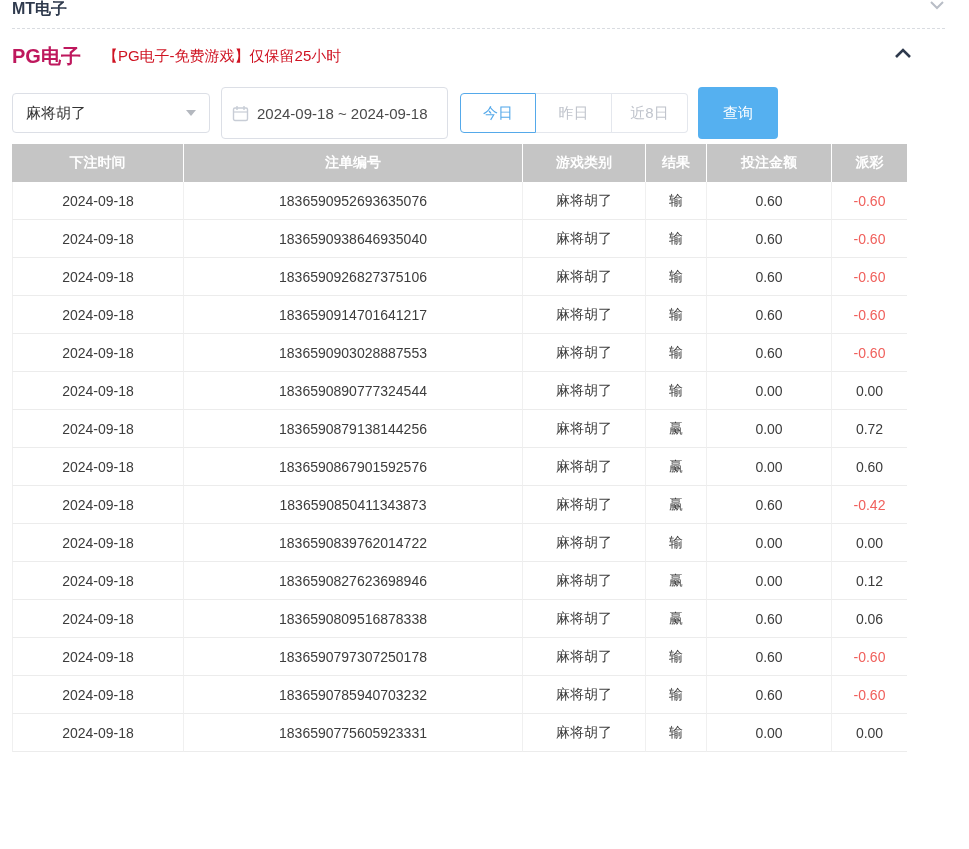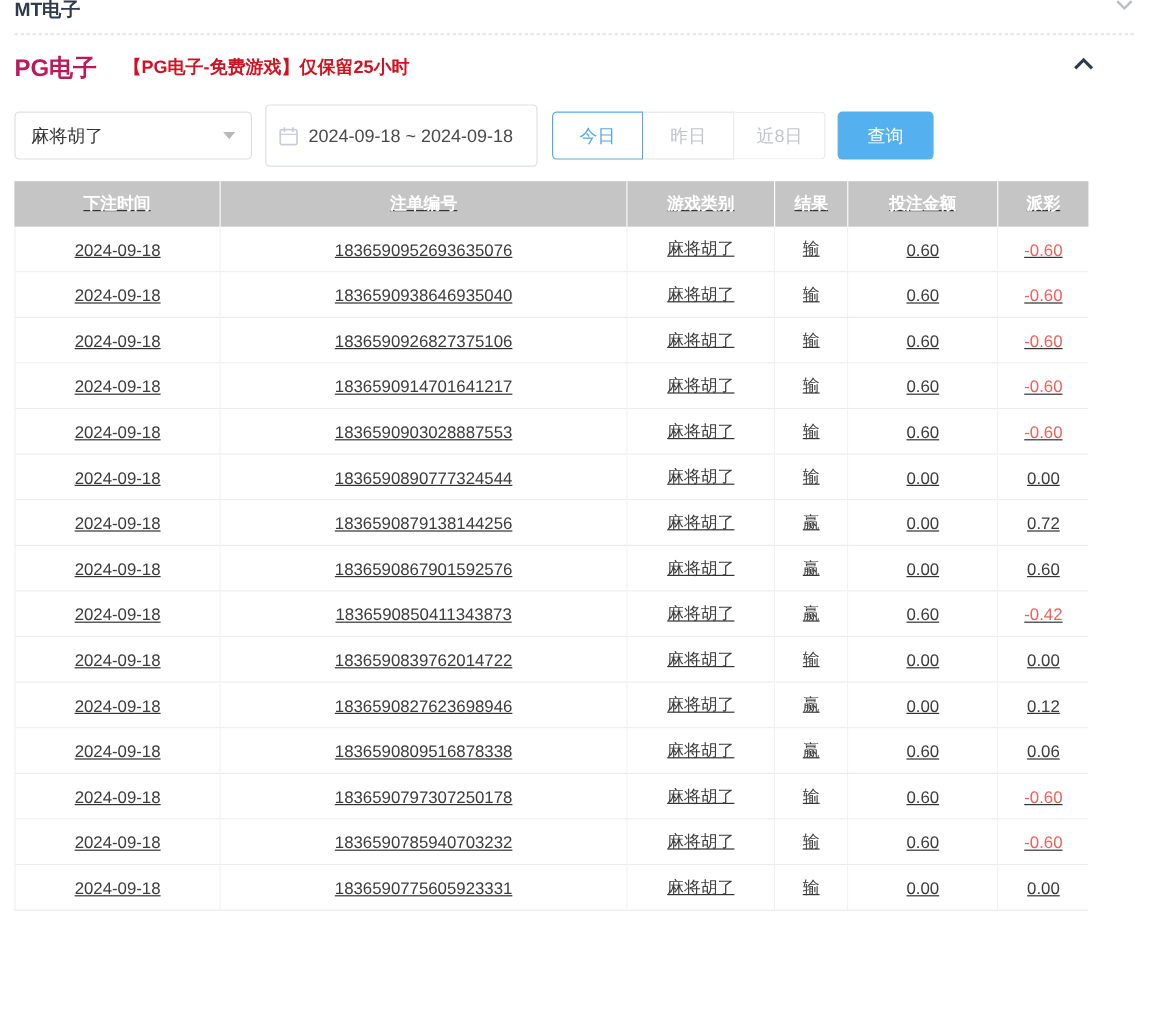--- a/index.html
+++ b/index.html
@@ -23,21 +23,21 @@
     border: none; border-top: 1px dashed #d9dce1;
     margin: 8px 24px 0 0;
   }
 
   
   .section-header {
     margin-top: 16px; margin-right: 50px;
     display: flex; align-items: center; position: relative; height: 22px;
   }
   .section-title { font-size: 20px; font-weight: bold; color: #be185d; }
-  .section-notice { font-size: 15px; font-weight: bold; color: #cf1322; margin-left: 22px; }
+  .section-notice { font-size: 15px; font-weight: normal; color: #cf1322; margin-left: 22px; }
   .collapse-btn { position: absolute; right: 7px; top: 3px; cursor: pointer; background: none; border: none; line-height: 0; }
 
   
   .filters { margin-top: 20px; display: flex; align-items: center; }
   .select-box {
     width: 198px; height: 40px; border: 1px solid #dcdfe6; border-radius: 4px;
     display: flex; align-items: center; justify-content: space-between;
     padding: 0 13px; font-size: 15px; color: #333; background: #fff; cursor: pointer;
   }
   .caret-down {
@@ -54,40 +54,40 @@
   .quick-group { margin-left: 12px; display: flex; }
   .qbtn {
     width: 76px; height: 40px; background: #fff; font-size: 15px;
     border: 1px solid #e4e7ed; border-left-width: 0;
     color: #c0c4cc; cursor: pointer; font-family: inherit;
   }
   .qbtn:first-child { border-left-width: 1px; border-radius: 4px 0 0 4px; }
   .qbtn:last-child { border-radius: 0 4px 4px 0; }
   .qbtn.active { border: 1px solid #55a9ea; color: #55a9ea; background: #fff; }
   .query-btn {
-    margin-left: 10px; width: 80px; height: 40px; border: none; border-radius: 4px;
+    margin-left: 10px; width: 80px; height: 52px; border: none; border-radius: 4px;
     background: #55b0f0; color: #fff; font-size: 15px; cursor: pointer; font-family: inherit;
   }
 
   
   table { border-collapse: separate; border-spacing: 0; table-layout: fixed; }
   .summary-table { width: 895px; margin-top: 21px; }
   .summary-table th {
     background: #f1f1f1; height: 39px; font-size: 14px; font-weight: normal; color: #4a4a4a;
     border-right: 2px solid #fff; border-bottom: 2px solid #fff;
   }
   .summary-table th:last-child { border-right: none; }
   .summary-table td {
     background: #fff; height: 40px; text-align: center; font-size: 14px; color: #333;
     border-right: 1px solid #efefef; border-bottom: 1px solid #ececec;
   }
   .summary-table td:last-child { border-right: none; }
 
   
-  .bets-table { width: 895px; margin-top: 12px; text-decoration: underline; }
+  .bets-table { width: 895px; margin-top: 5px; }
   .bets-table th {
     background: #c5c5c5; color: #fff; font-size: 14px; font-weight: bold;
     height: 38px; border-right: 1px solid #fff;
   }
   .bets-table th:last-child { border-right: none; }
   .bets-table td {
     height: 38px; text-align: center; font-size: 14px; color: #3c3c3c; background: #fff;
     border-right: 1px solid #f0f0f0; border-bottom: 1px solid #ececec;
   }
   .bets-table td:first-child { border-left: 1px solid #f0f0f0; }

